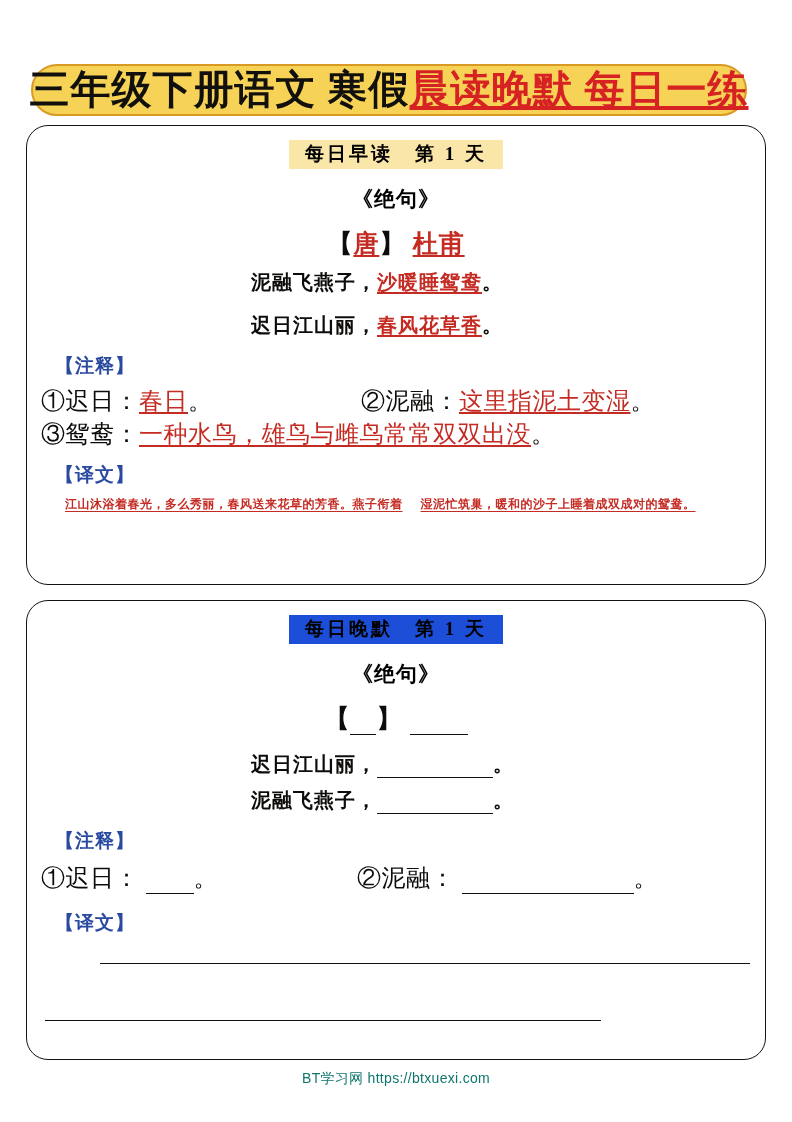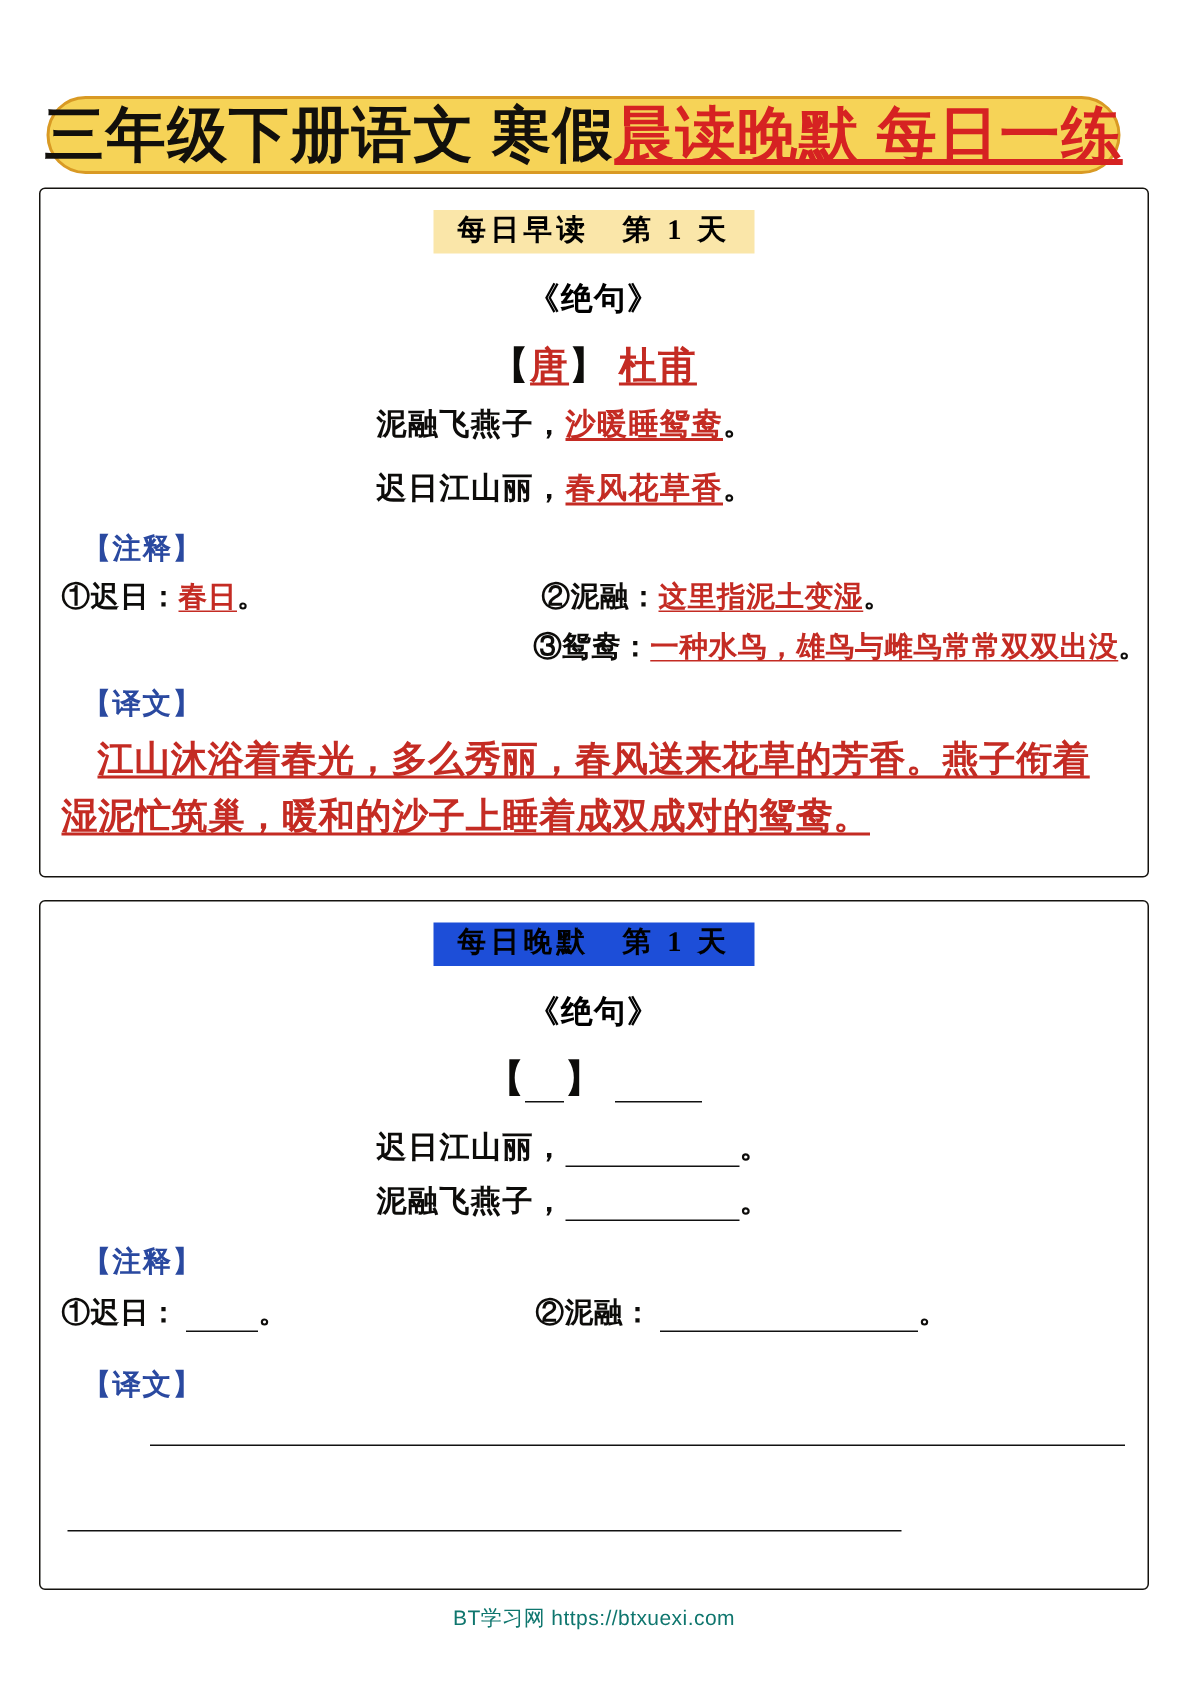--- a/index.html
+++ b/index.html
@@ -45,21 +45,21 @@
     text-underline-offset: 3px;
   }
 
   
   .card {
     position: absolute;
     left: 26px;
     width: 740px;
     box-sizing: border-box;
     border: 1.6px solid #15130f;
-    border-radius: 4px;
+    border-radius: 22px;
     background: #ffffff;
   }
   #card-morning { top: 125px; height: 460px; }
   #card-evening { top: 600px; height: 460px; }
 
   
   .sec-head-row {
     width: 100%;
     display: flex;
     justify-content: center;
@@ -107,29 +107,28 @@
   
   .tag-label {
     font-size: 19px;
     font-weight: bold;
     color: #2A49A0;
     letter-spacing: 1px;
   }
 
   
   .note-row {
-    font-size: 19px;
-    font-weight: bold;
+    font-size: 24px;
+    font-weight: normal;
     white-space: nowrap;
     letter-spacing: 0.5px;
-    text-align: right;
   }
 
   .trans-line {
-    font-size: 24px;
+    font-size: 12px;
     font-weight: bold;
     letter-spacing: 0.5px;
   }
 
   
   .blank {
     display: inline-block;
     border-bottom: 1.5px solid #111111;
     vertical-align: bottom;
     height: 17px;

